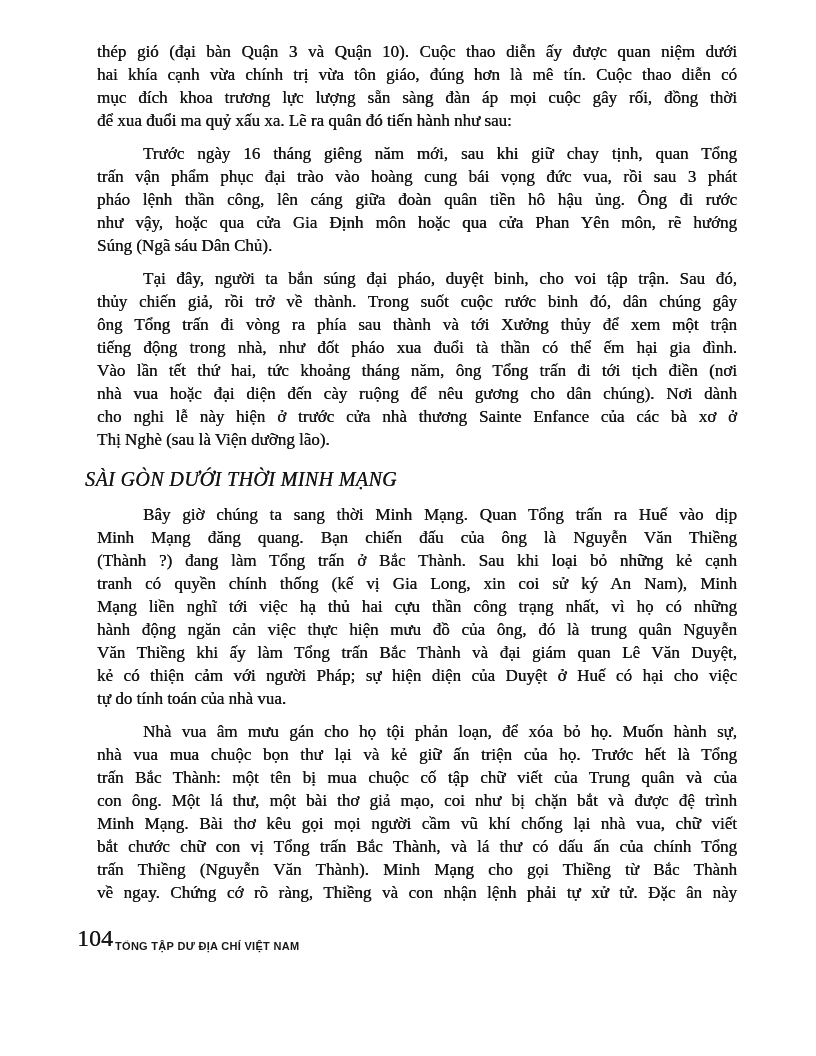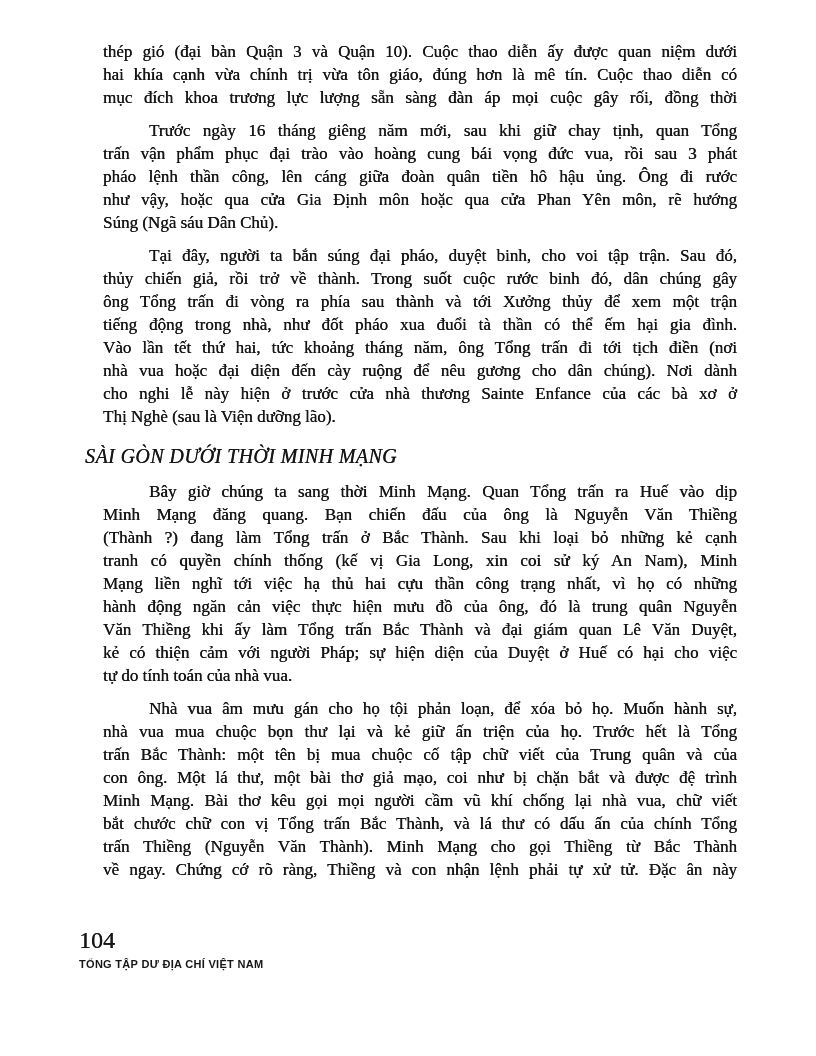--- a/index.html
+++ b/index.html
@@ -16,21 +16,21 @@
     box-sizing: border-box;
     padding: 40px 79px 0 85px;
     font-family: "Liberation Serif", "DejaVu Serif", serif;
     color: #161616;
     overflow: hidden;
   }
   .text-column {
     width: 100%;
   }
   .para {
-    margin: 0 0 10px 18px;
+    margin: 0 0 10px 12px;
   }
   .ln {
     font-size: 17px;
     line-height: 23px;
     text-align: justify;
     text-align-last: justify;
     text-shadow: 0.3px 0 0 currentColor;
     white-space: normal;
   }
   .ln.end {
@@ -43,23 +43,22 @@
     font-style: italic;
     font-size: 20px;
     line-height: 26px;
     letter-spacing: 0.4px;
     margin: 15px 0 11px 0;
     text-shadow: 0.3px 0 0 currentColor;
   }
   .footer {
     display: flex;
     align-items: baseline;
-    margin-top: 45px;
+    margin-top: 20px;
     margin-left: -8px;
-    flex-direction: column;
   }
   .page-number {
     font-size: 24px;
     line-height: 28px;
     text-shadow: 0.3px 0 0 currentColor;
   }
   .running-title {
     font-family: "Liberation Sans", "DejaVu Sans", sans-serif;
     font-size: 11px;
     font-weight: 700;
@@ -73,20 +72,21 @@
 </head>
 <body>
 
 <div class="page">
   <div class="text-column">
 
     <div class="para">
       <div class="ln">thép gió (đại bàn Quận 3 và Quận 10). Cuộc thao diễn ấy được quan niệm dưới</div>
       <div class="ln">hai khía cạnh vừa chính trị vừa tôn giáo, đúng hơn là mê tín. Cuộc thao diễn có</div>
       <div class="ln">mục đích khoa trương lực lượng sẵn sàng đàn áp mọi cuộc gây rối, đồng thời</div>
+      <div class="ln end">để xua đuổi ma quỷ xấu xa. Lẽ ra quân đó tiến hành như sau:</div>
     </div>
 
     <div class="para">
       <div class="ln ind">Trước ngày 16 tháng giêng năm mới, sau khi giữ chay tịnh, quan Tổng</div>
       <div class="ln">trấn vận phẩm phục đại trào vào hoàng cung bái vọng đức vua, rồi sau 3 phát</div>
       <div class="ln">pháo lệnh thần công, lên cáng giữa đoàn quân tiền hô hậu ủng. Ông đi rước</div>
       <div class="ln">như vậy, hoặc qua cửa Gia Định môn hoặc qua cửa Phan Yên môn, rẽ hướng</div>
       <div class="ln end">Súng (Ngã sáu Dân Chủ).</div>
     </div>
 

